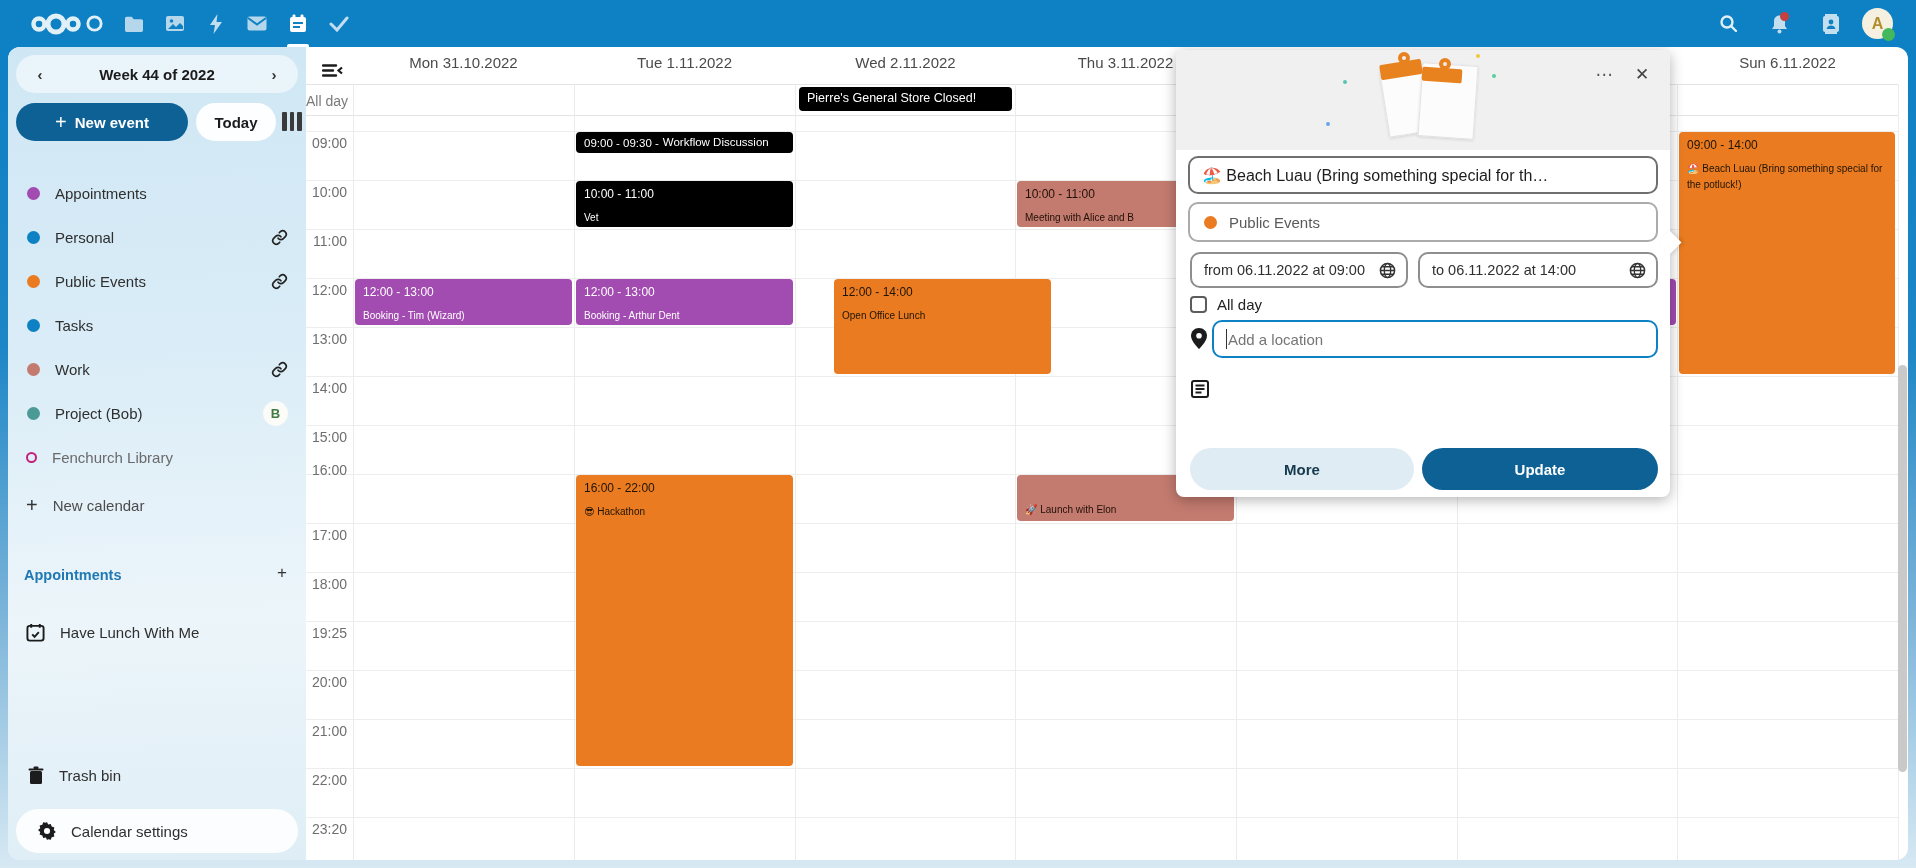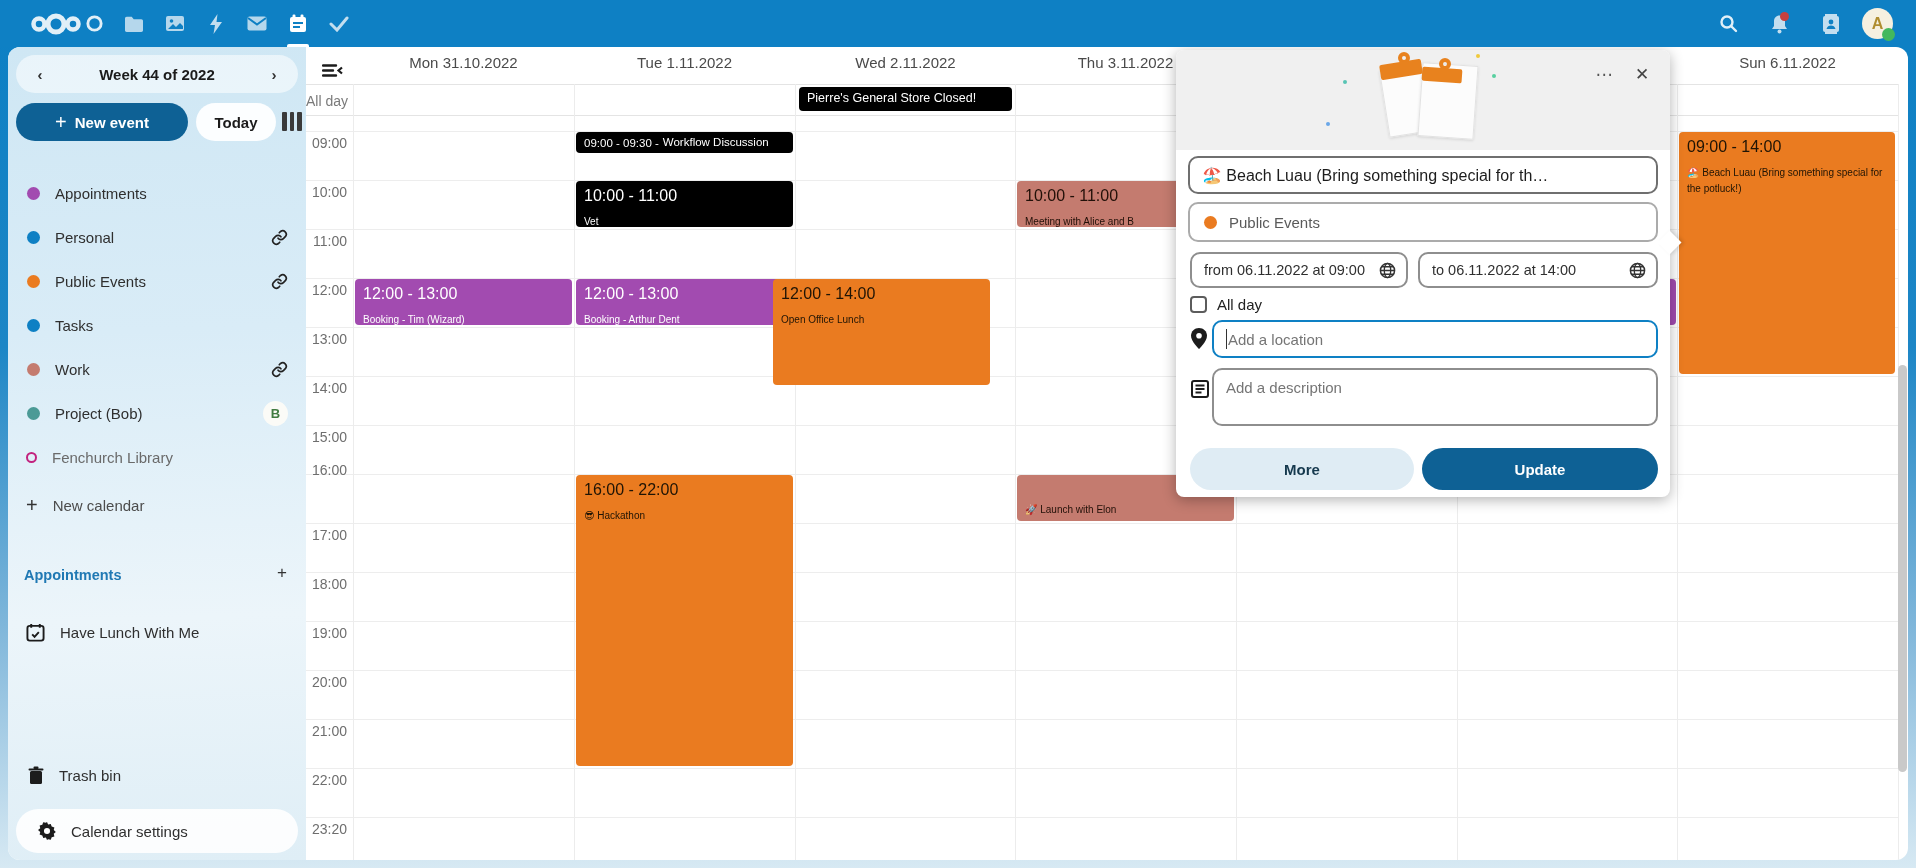--- a/index.html
+++ b/index.html
@@ -47,21 +47,21 @@
   .collapse-icon { position:absolute; left:314px; top:16px; cursor:pointer; }
   .hour-label { position:absolute; width:43px; text-align:right; font-size:14px; color:#6e6e6e; }
   .grid-hline { position:absolute; left:298px; width:1592px; height:1px; background:#ededed; }
   .grid-vline { position:absolute; top:37px; width:1px; height:776px; background:#ececec; }
 
   .ev { position:absolute; border-radius:4px; padding:6px 8px; overflow:hidden; z-index:2; cursor:pointer; }
   .ev-blue { background:#000000; color:#fff; }
   .ev-purple { background:#a24bb0; color:#fff; }
   .ev-orange { background:#ea7b20; color:#1f1405; }
   .ev-salmon { background:#c47b6f; color:#221008; }
-  .ev-time { font-size:16px; margin-bottom:9px; white-space:nowrap; }
+  .ev-time { font-size:12px; margin-bottom:9px; white-space:nowrap; }
   .ev-title { font-size:10px; line-height:1.55; }
   .ev-compact { padding:3px 8px; display:flex; gap:4px; align-items:center; }
   .ev-compact .ev-time, .ev-compact .ev-title { font-size:11.5px; margin:0; white-space:nowrap; }
   .ev-allday { padding:3px 8px; }
   .ev-allday .ev-title { font-size:12.5px; white-space:nowrap; line-height:1.4; }
 
   .scroll-thumb { position:absolute; left:1890px; top:318px; width:9px; height:407px; border-radius:5px; background:#c9c9c9; z-index:3; }
 
   
   .popup { position:absolute; left:1168px; top:3px; width:494px; height:447px; background:#fff; border-radius:8px;
@@ -315,21 +315,21 @@
       <div class="hour-label" style="left: 296px; top: 333px;">14:00</div>
       <div class="grid-hline" style="top: 378px;"></div>
       <div class="hour-label" style="left: 296px; top: 382px;">15:00</div>
       <div class="grid-hline" style="top: 427px;"></div>
       <div class="hour-label" style="left: 296px; top: 415px;">16:00</div>
       <div class="grid-hline" style="top: 476px;"></div>
       <div class="hour-label" style="left: 296px; top: 480px;">17:00</div>
       <div class="grid-hline" style="top: 525px;"></div>
       <div class="hour-label" style="left: 296px; top: 529px;">18:00</div>
       <div class="grid-hline" style="top: 574px;"></div>
-      <div class="hour-label" style="left: 296px; top: 578px;">19:00</div>
+      <div class="hour-label" style="left: 296px; top: 578px;">19:25</div>
       <div class="grid-hline" style="top: 623px;"></div>
       <div class="hour-label" style="left: 296px; top: 627px;">20:00</div>
       <div class="grid-hline" style="top: 672px;"></div>
       <div class="hour-label" style="left: 296px; top: 676px;">21:00</div>
       <div class="grid-hline" style="top: 721px;"></div>
       <div class="hour-label" style="left: 296px; top: 725px;">22:00</div>
       <div class="grid-hline" style="top: 770px;"></div>
       <div class="hour-label" style="left: 296px; top: 774px;">23:20</div>
       <div class="grid-vline" style="left: 345px;"></div>
       <div class="grid-vline" style="left: 566px;"></div>
@@ -363,21 +363,21 @@
   <div class="ev ev-purple" style="left:568px;top:232px;width:217px;height:46px">
     <div class="ev-time">12:00 - 13:00</div>
     <div class="ev-title">Booking - Arthur Dent</div>
   </div>
 
   <div class="ev ev-orange" style="left:568px;top:428px;width:217px;height:291px">
     <div class="ev-time">16:00 - 22:00</div>
     <div class="ev-title">😎 Hackathon</div>
   </div>
 
-  <div class="ev ev-orange" style="left:765px;top:232px;width:217px;height:106px">
+  <div class="ev ev-orange" style="left:826px;top:232px;width:217px;height:95px">
     <div class="ev-time">12:00 - 14:00</div>
     <div class="ev-title">Open Office Lunch</div>
   </div>
 
   <div class="ev ev-salmon" style="left:1009px;top:134px;width:217px;height:46px">
     <div class="ev-time">10:00 - 11:00</div>
     <div class="ev-title">Meeting with Alice and B</div>
   </div>
 
   <div class="ev ev-salmon" style="left:1009px;top:428px;width:217px;height:46px">
@@ -456,21 +456,18 @@
       <span class="caret"></span>
       <span>Add a location</span>
     </div>
 
     <span class="row-icon" style="left:15px;top:330px">
       <svg width="18" height="18" viewBox="0 0 18 18">
           <rect x="1" y="1" width="16" height="16" rx="2" fill="none" stroke="#1c1c1c" stroke-width="2"></rect>
           <path d="M4.5 5.5h9M4.5 9h9M4.5 12.5h6" stroke="#1c1c1c" stroke-width="1.8"></path>
         </svg>
     </span>
-    <div class="fld desc-fld">
-      <span>Add a description</span>
-    </div>
 
     <div class="btn more-btn">More</div>
     <div class="btn update-btn">Update</div>
   </div>
 
 </div>
 
 </body></html>

